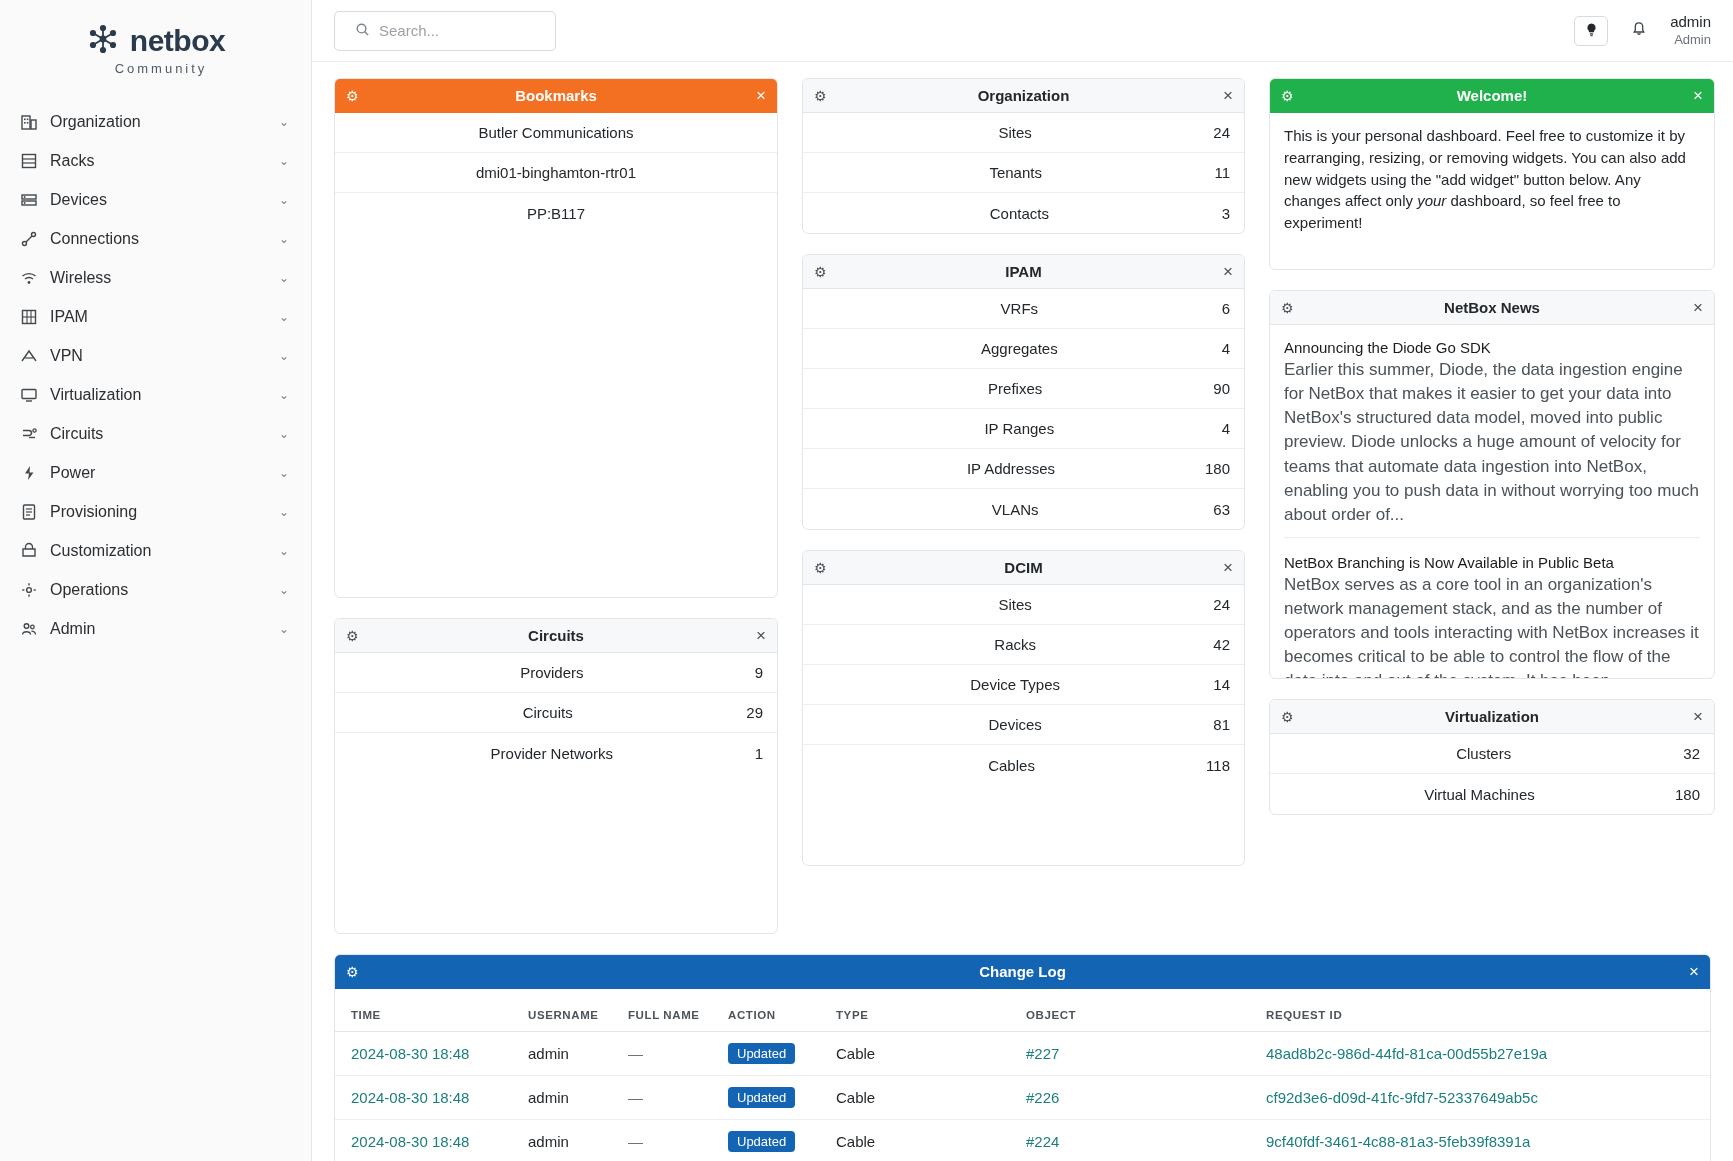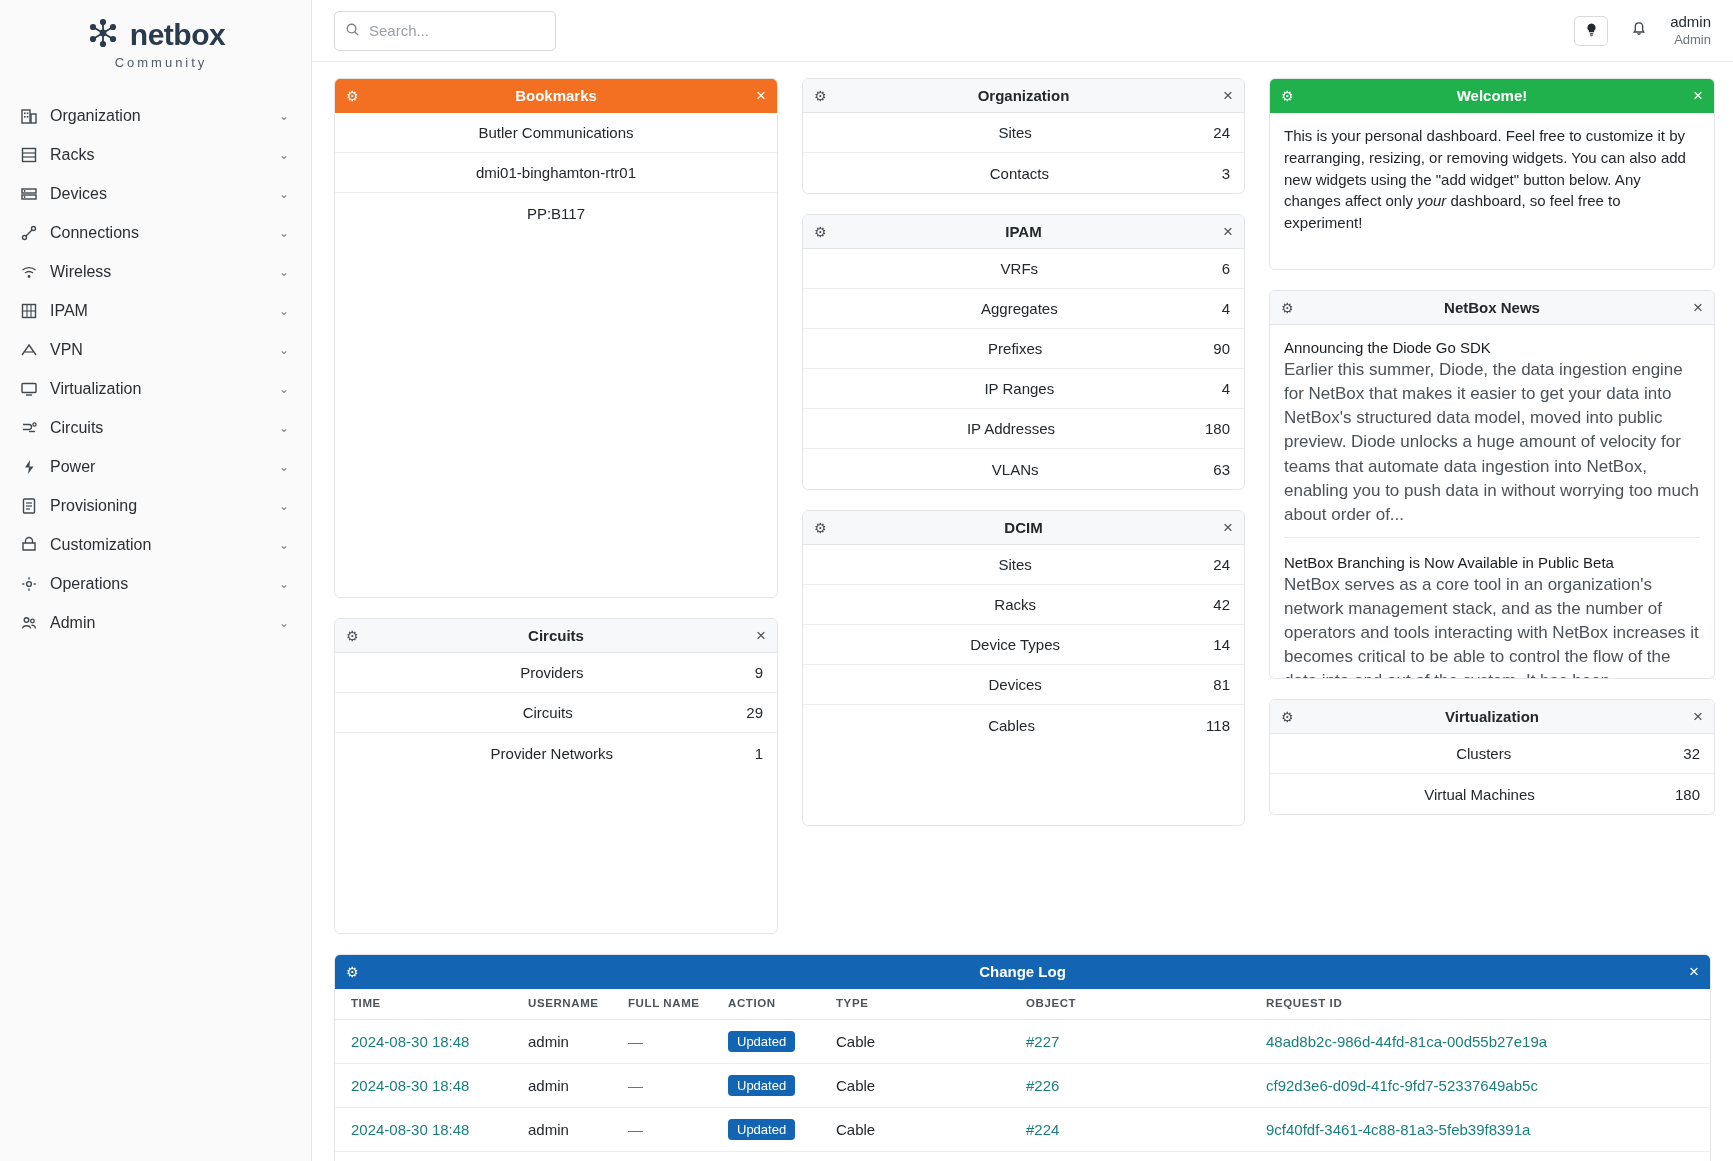--- a/index.html
+++ b/index.html
@@ -14,21 +14,21 @@
   }
   .app { display: flex; width: 1733px; height: 1161px; }
 
   
   .sidebar {
     width: 312px;
     min-width: 312px;
     height: 1161px;
     background: #fafafa;
     border-right: 1px solid #e6e6e6;
-    padding-top: 4px;
+    padding-top: 10px;
   }
   .brand {
     height: 78px;
     display: flex;
     flex-direction: column;
     align-items: center;
     justify-content: center;
     gap: 2px;
   }
   .brand-row { display: flex; align-items: center; gap: 10px; }
@@ -76,21 +76,21 @@
     border-bottom: 1px solid #ececec;
     background: #fff;
   }
   .search-box {
     width: 222px;
     height: 40px;
     border: 1px solid #d8dade;
     border-radius: 5px;
     display: flex;
     align-items: center;
-    padding: 0 10px;
+    padding: 0 20px;
     gap: 9px;
     background: #fff;
   }
   .search-box input {
     border: 0;
     outline: none;
     font-size: 15px;
     font-family: "Liberation Sans", sans-serif;
     color: #3a3f44;
     width: 100%;
@@ -205,21 +205,21 @@
     overflow: hidden;
   }
   table.cl { width: 100%; border-collapse: collapse; }
   table.cl th {
     text-align: left;
     font-size: 11.5px;
     letter-spacing: 0.6px;
     text-transform: uppercase;
     color: #4c535a;
     font-weight: 700;
-    padding: 8px 8px 10px 8px;
+    padding: 20px 8px 10px 8px;
     border-bottom: 1px solid #e3e5e8;
   }
   table.cl td {
     padding: 11px 8px;
     font-size: 15px;
     border-bottom: 1px solid #eceef0;
     color: #23282d;
     white-space: nowrap;
   }
   table.cl th:first-child, table.cl td:first-child { padding-left: 16px; }
@@ -516,20 +516,24 @@
         <div class="card">
           <div class="card-head">
             <span class="gear">⚙</span>
             <span class="card-title">Organization</span>
             <span class="close">×</span>
           </div>
           <div class="org-body">
             <div class="list-row">
               <span class="label">Sites</span>
               <span class="value">24</span>
+            </div>
+            <div class="list-row">
+              <span class="label">Tenants</span>
+              <span class="value">11</span>
             </div>
             <div class="list-row">
               <span class="label">Contacts</span>
               <span class="value">3</span>
             </div>
           </div>
         </div>
 
         <div class="card">
           <div class="card-head">

